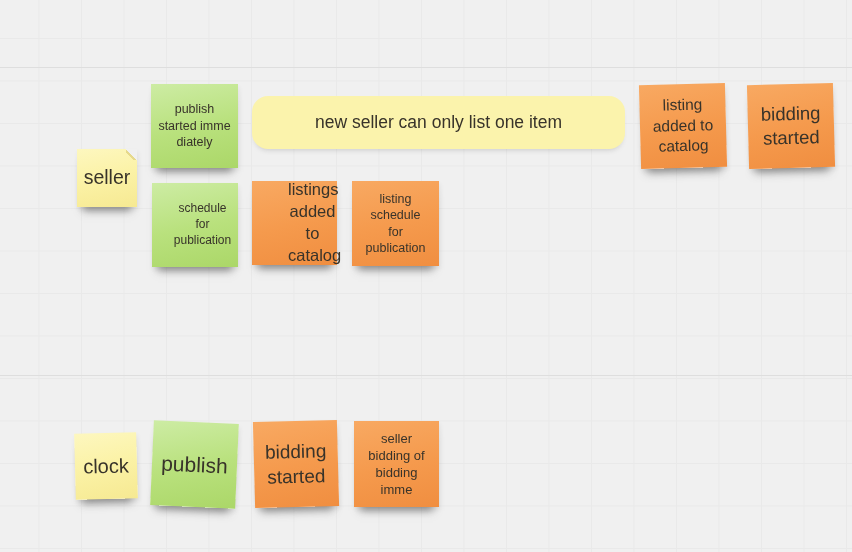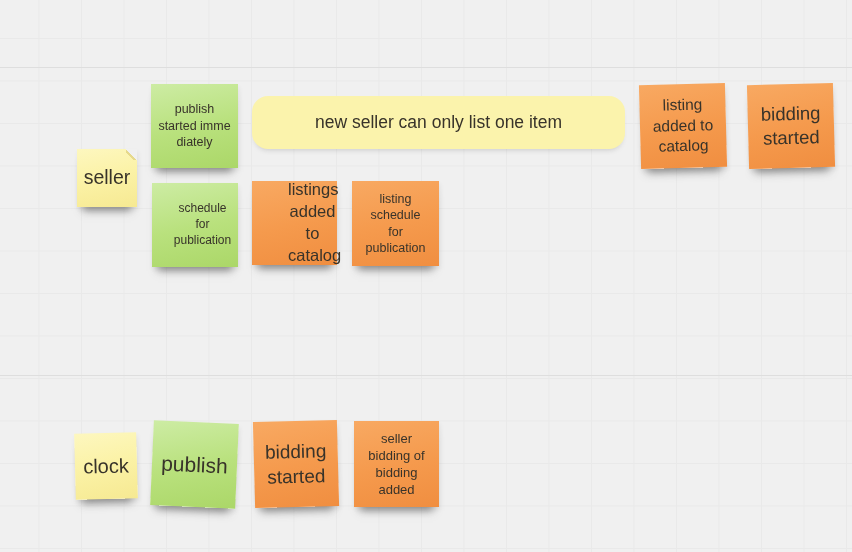--- a/index.html
+++ b/index.html
@@ -158,17 +158,17 @@
         <div class="note-text" style="font-size: 19px;">
           <div>bidding</div>
           <div>started</div>
         </div>
       </div>
       <div class="note note--orange" style="left: 354px; top: 421px; width: 85px; height: 86px;">
         <div class="note-text" style="font-size: 13px;">
           <div>seller</div>
           <div>bidding of</div>
           <div>bidding</div>
-          <div>added</div>
+          <div>imme</div>
         </div>
       </div>
     </div>
 </div>
 
 </body></html>

